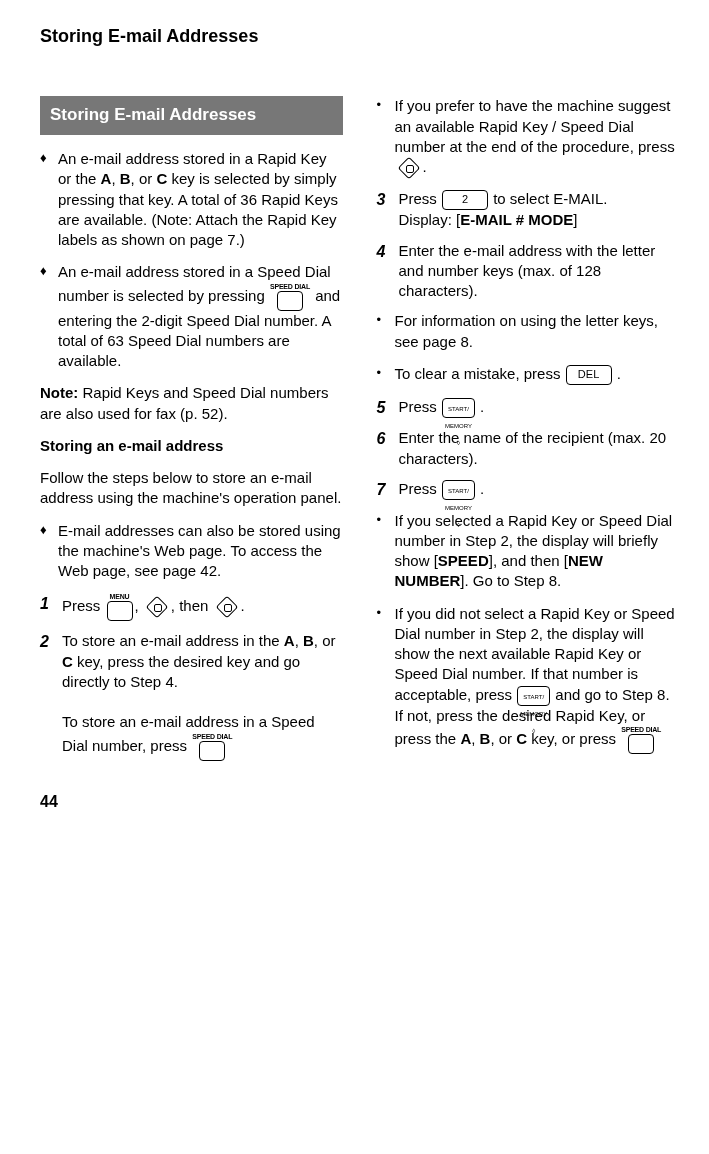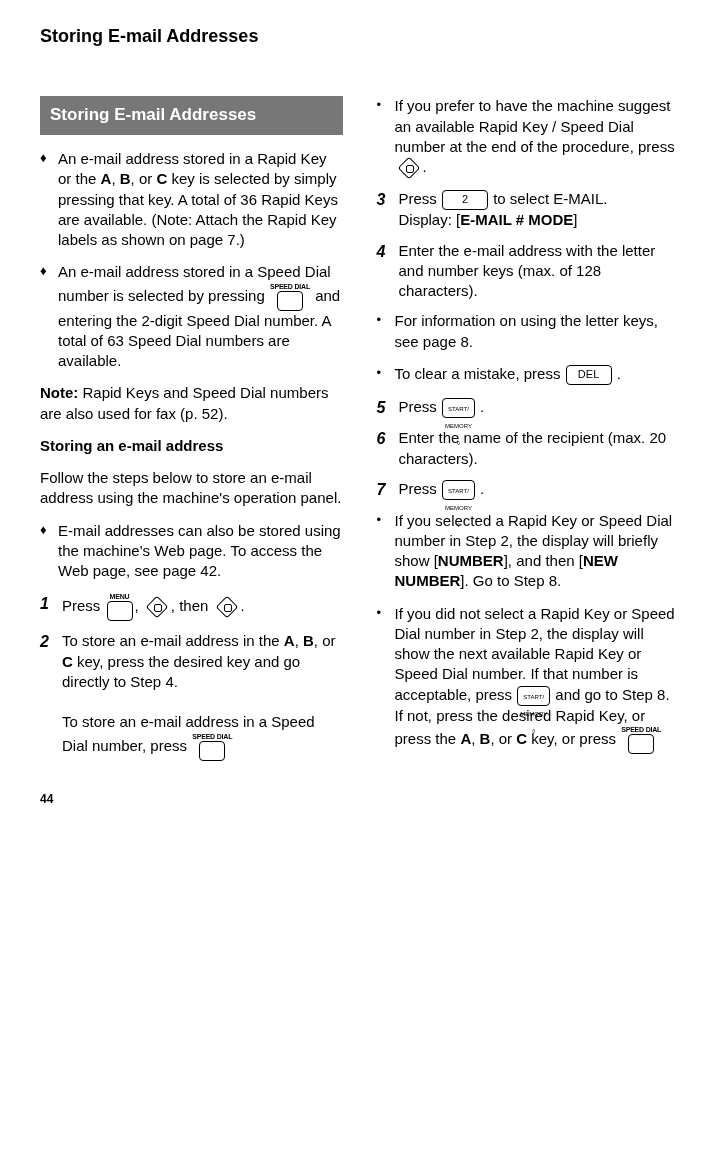--- a/index.html
+++ b/index.html
@@ -121,21 +121,21 @@
     border:1px solid #000;
     border-radius:2px;
     background:#fff;
   }
   .memkey-inner {
     font-size: 6px;
     line-height: 1;
   }
   .page-number {
     font-weight: bold;
-    font-size: 12px;
+    font-size: 16px;
     margin-top: 20px;
   }
   b { font-weight: bold; }
 </style>
 </head>
 <body>
 
 <div class="page-title">Storing E-mail Addresses</div>
 
 <div class="columns">
@@ -256,21 +256,21 @@
     <div class="step">
       <div class="num">7</div>
       <div class="txt">
         <span>Press </span>
         <span class="keybtn"><span class="memkey-inner">START/<br>MEMORY<br>◊</span></span> .
       </div>
     </div>
 
     <div class="bullet">
       <div class="sym">•</div>
-      <div class="txt">If you  selected a Rapid Key or Speed Dial number in Step 2, the display will briefly show [<b>NUMBER</b>], and then [<b>NEW NUMBER</b>]. Go to Step 8.</div>
+      <div class="txt">If you  selected a Rapid Key or Speed Dial number in Step 2, the display will briefly show [<b>SPEED</b>], and then [<b>NEW NUMBER</b>]. Go to Step 8.</div>
     </div>
 
     <div class="bullet">
       <div class="sym">•</div>
       <div class="txt">
         <span>If you did not select a Rapid Key or Speed Dial number in Step 2, the display will show the next available Rapid Key or Speed Dial number. If that number is acceptable, press</span>
         <span class="keybtn"><span class="memkey-inner">START/<br>MEMORY<br>◊</span></span>
         <span> and go to Step 8. If not, press the desired Rapid Key, or press the <b>A</b>, <b>B</b>, or <b>C</b> key,  or press </span>
         <span class="key-wrap">
           <span class="key-label-top">SPEED DIAL</span>

